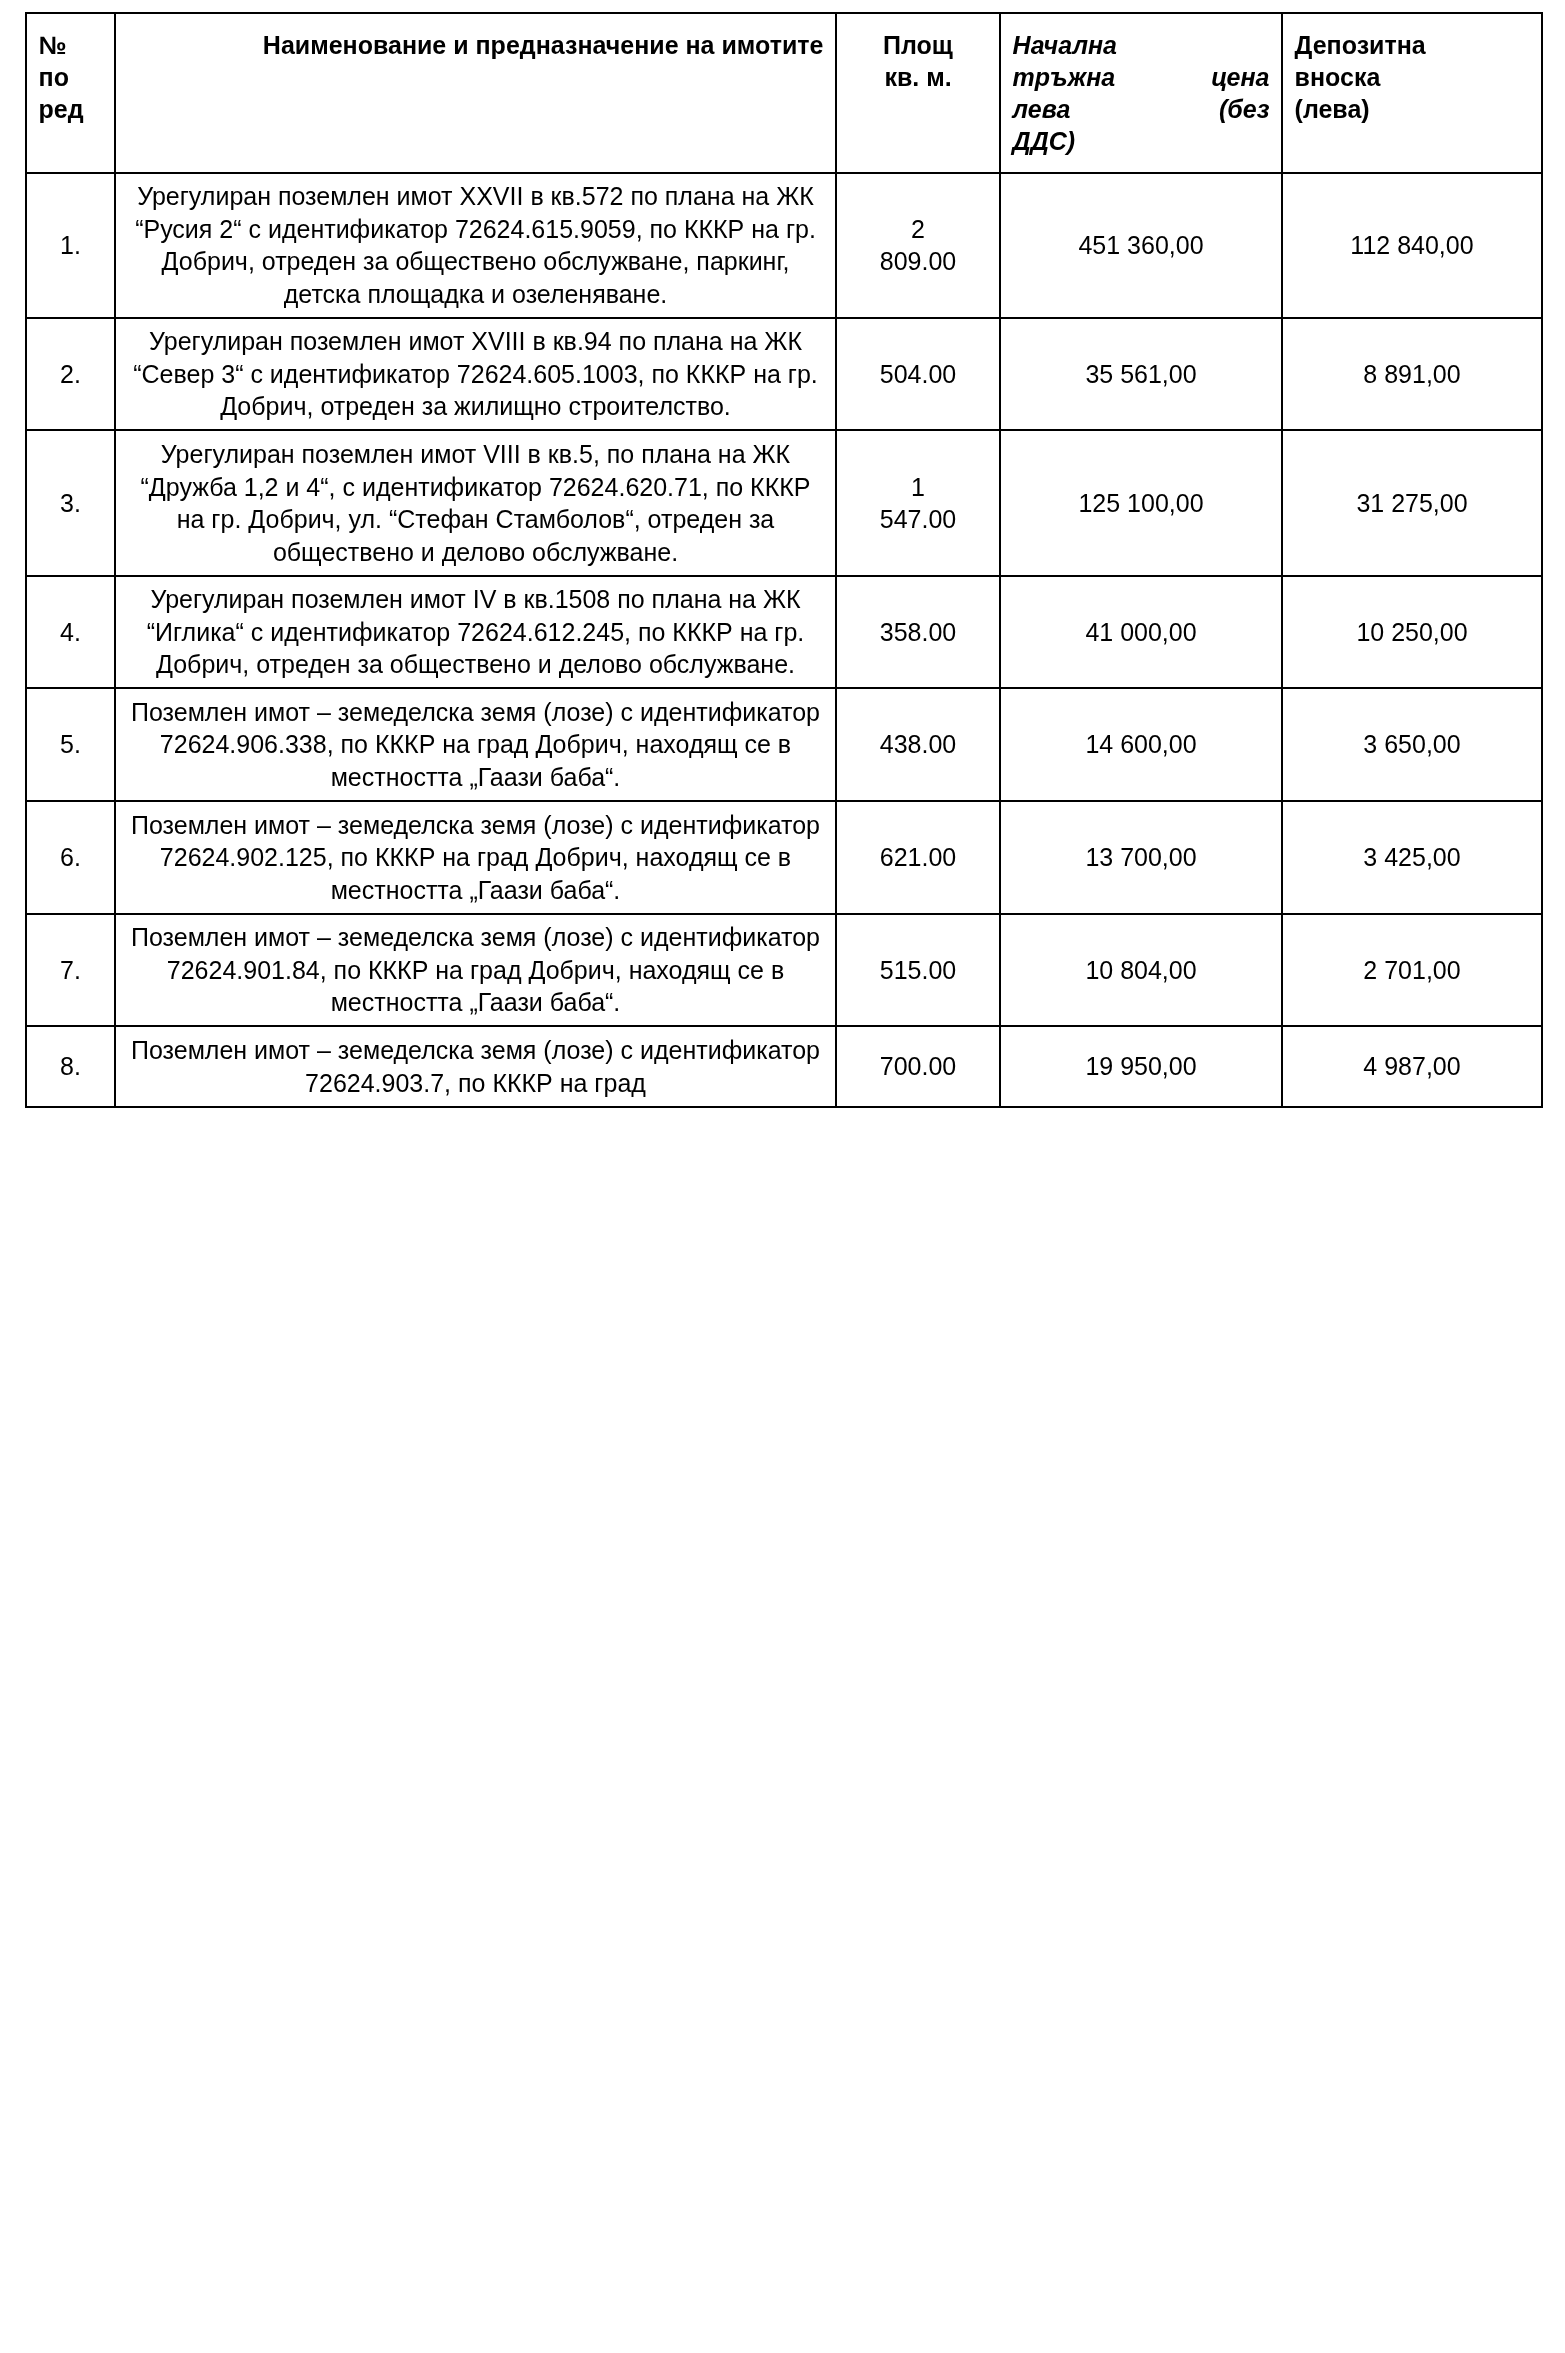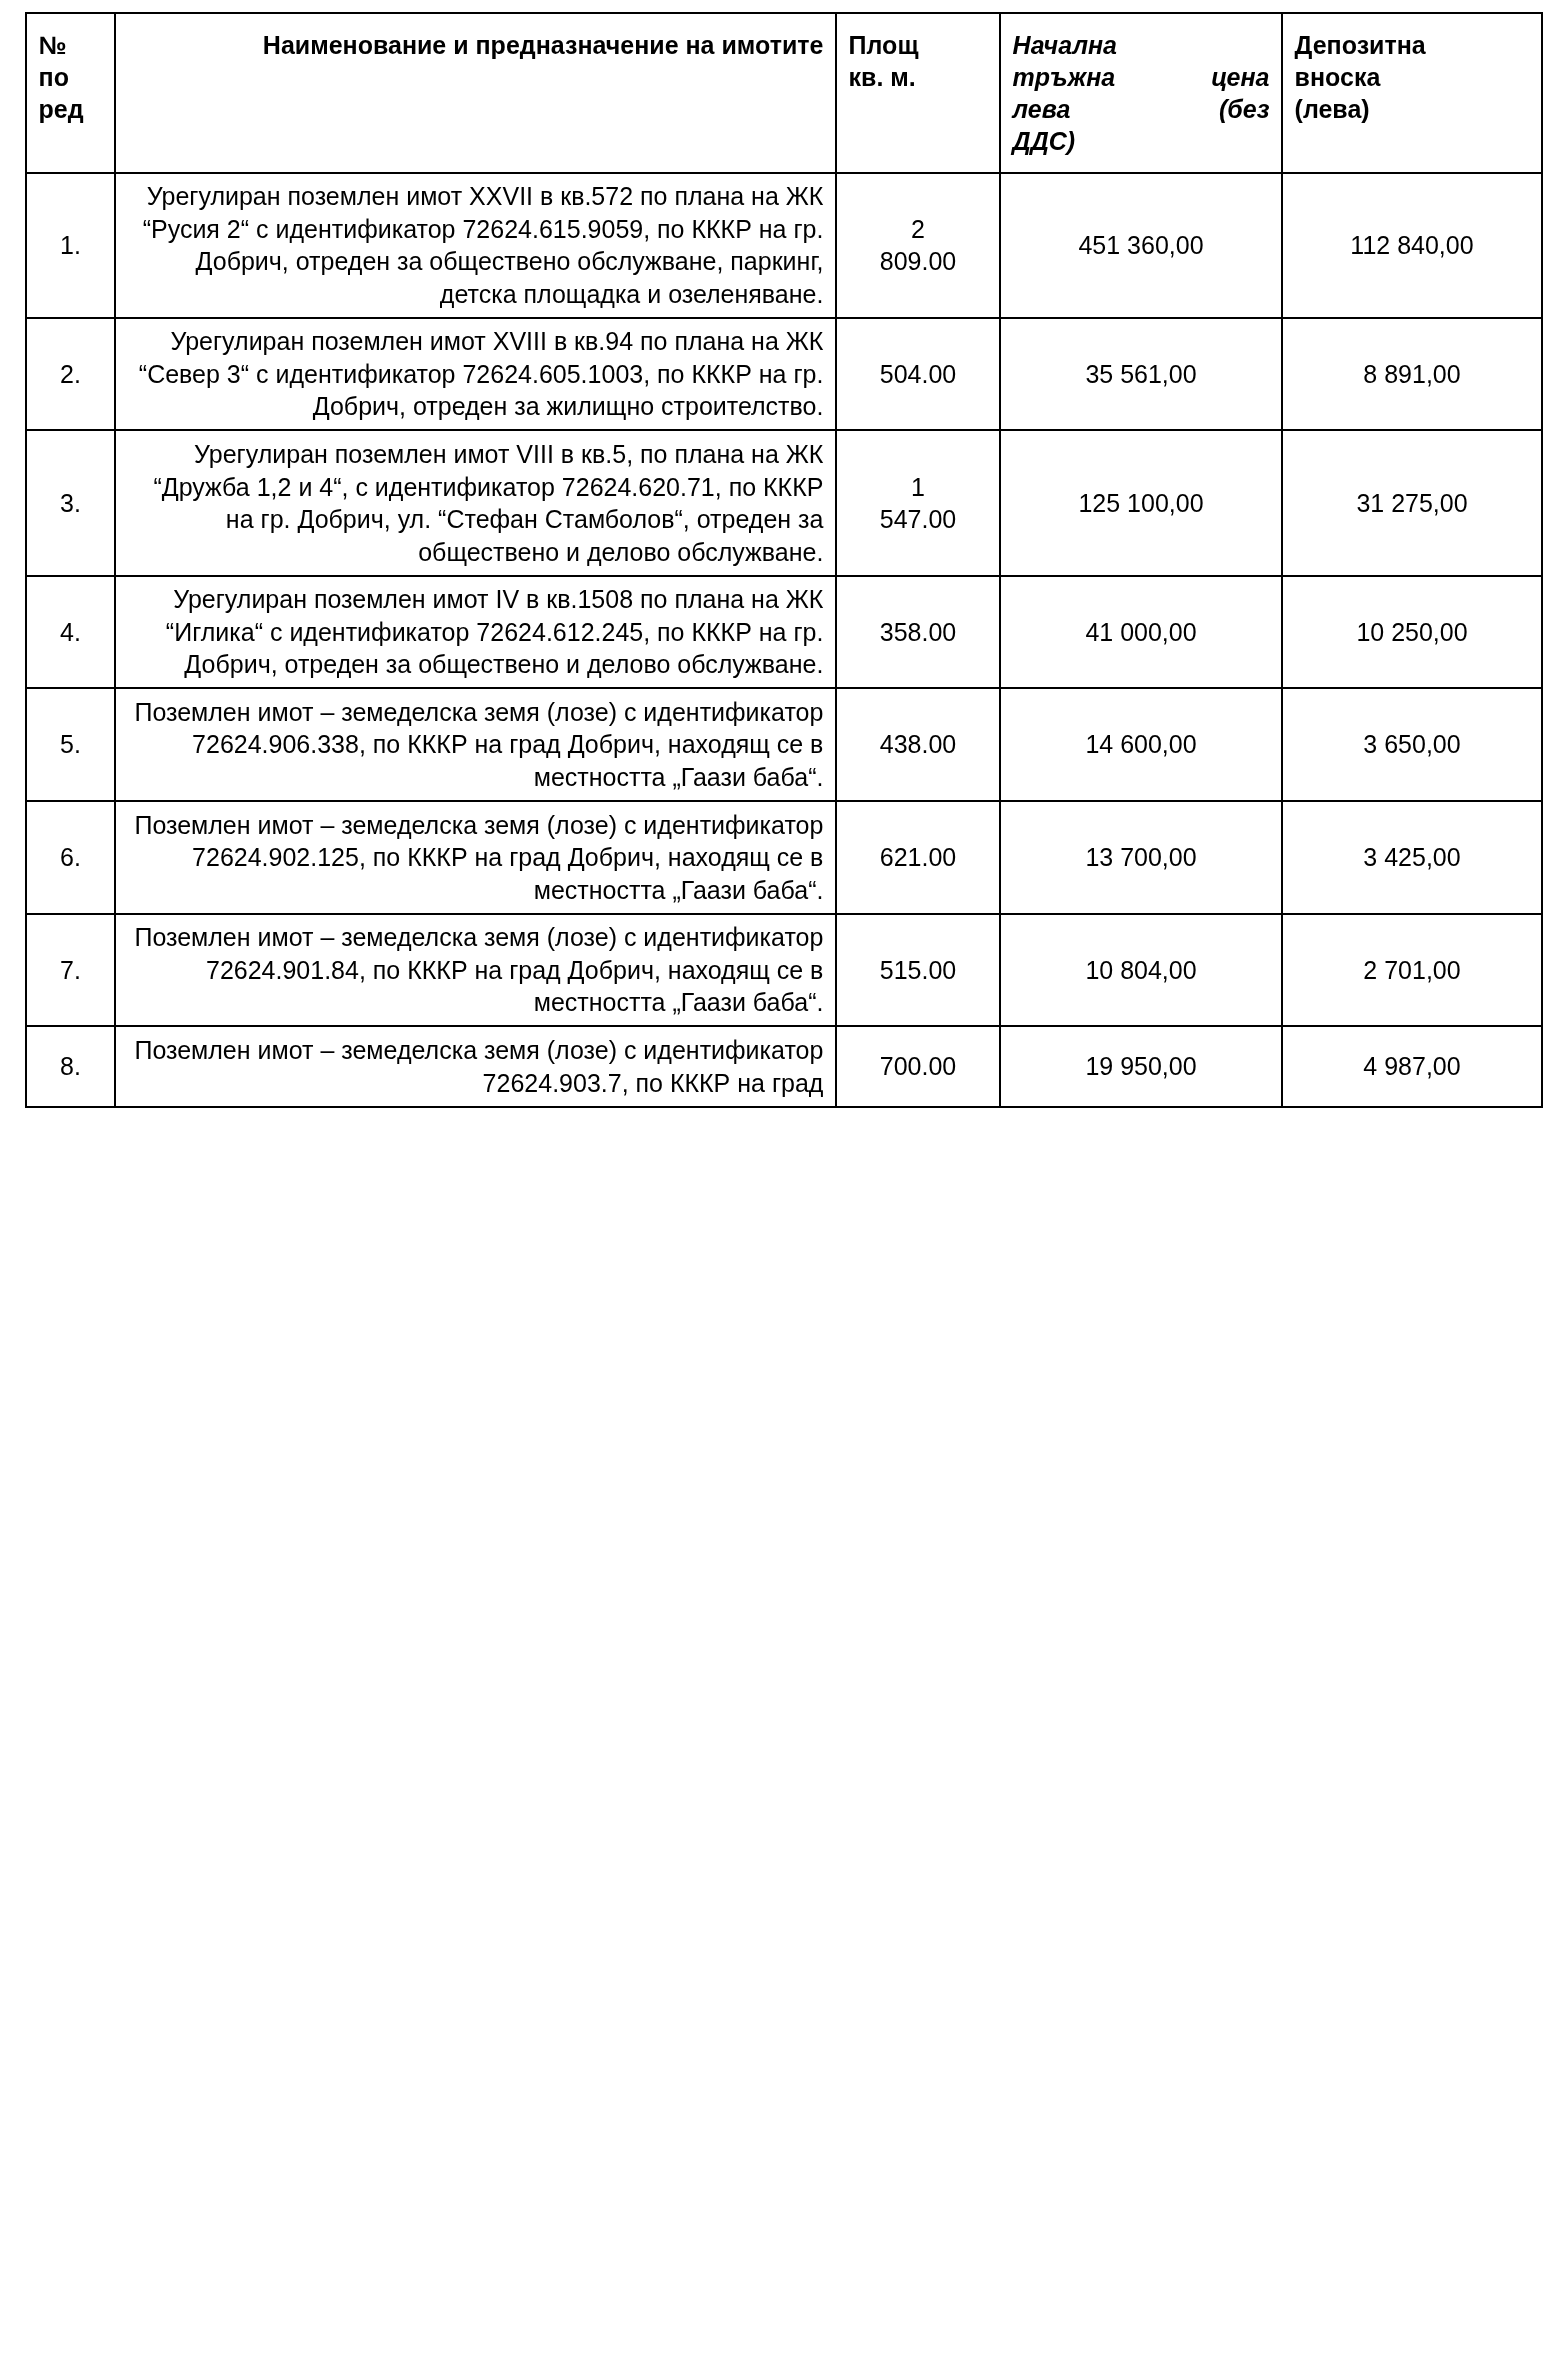--- a/index.html
+++ b/index.html
@@ -41,26 +41,26 @@
   }
   table.prop-table thead th {
     font-weight: bold;
     vertical-align: top;
     padding-top: 15px;
     padding-bottom: 15px;
     line-height: 1.28;
   }
   .th-num      { text-align: left; }
   .th-desc     { text-align: right; }
-  .th-area     { text-align: left; }
+  .th-area     { text-align: center; }
   .th-price    { text-align: justify; text-align-last: justify; font-style: italic; }
   .th-dep      { text-align: left; }
 
   td.cell-num   { text-align: center; font-size: 26px; }
-  td.cell-desc  { text-align: right; }
+  td.cell-desc  { text-align: center; }
   td.cell-area  { text-align: center; }
   td.cell-price { text-align: center; margin-top: 8px; }
   td.cell-dep   { text-align: center; }
 
   td.cell-area .area-line { display: block; }
 </style>
 </head>
 <body>
 
 <div class="page">

